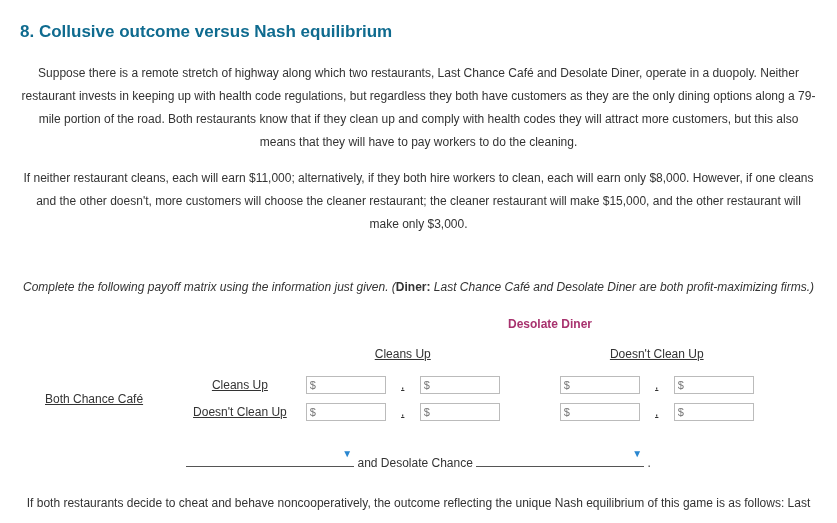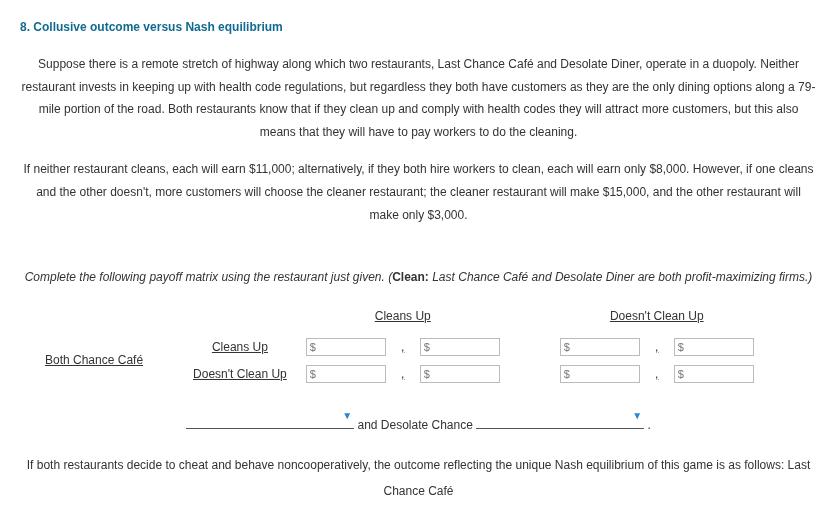--- a/index.html
+++ b/index.html
@@ -8,21 +8,21 @@
     color: #333;
     margin: 0;
     padding: 16px 20px;
     line-height: 1.9;
     width: 837px;
     box-sizing: border-box;
   }
   .heading {
     color: #0f6b8f;
     font-weight: bold;
-    font-size: 12px;
+    font-size: 17px;
     margin-bottom: 14px;
   }
   p { margin: 0 0 14px 0; text-align: center; }
   .instruction {
     font-style: italic;
     font-weight: normal;
     margin-top: 40px;
   }
   .instruction strong { font-style: normal; }
   .matrix-wrap {
@@ -107,24 +107,25 @@
 </head>
 <body>
 
 <div class="heading">8. Collusive outcome versus Nash equilibrium</div>
 
 <p>Suppose there is a remote stretch of highway along which two restaurants, Last Chance Café and Desolate Diner, operate in a duopoly. Neither restaurant invests in keeping up with health code regulations, but regardless they both have customers as they are the only dining options along a 79-mile portion of the road. Both restaurants know that if they clean up and comply with health codes they will attract more customers, but this also means that they will have to pay workers to do the cleaning.</p>
 
 <p>If neither restaurant cleans, each will earn $11,000; alternatively, if they both hire workers to clean, each will earn only $8,000. However, if one cleans and the other doesn't, more customers will choose the cleaner restaurant; the cleaner restaurant will make $15,000, and the other restaurant will make only $3,000.</p>
 
 <p class="instruction">
-  <span>Complete the following payoff matrix using the restaurant just given. (</span><strong>Clean:</strong><span> Last Chance Café and Desolate Diner are both profit-maximizing firms.)</span>
+  <span>Complete the following payoff matrix using the information just given. (</span><strong>Diner:</strong><span> Last Chance Café and Desolate Diner are both profit-maximizing firms.)</span>
 </p>
 
 <div class="matrix-wrap">
+  <div class="col-header">Desolate Diner</div>
   <table class="matrix">
     <tbody>
         <tr>
       <td></td>
       <td></td>
       <td class="col-sub left" colspan="3">Cleans Up</td>
       <td class="cell-spacer"></td>
       <td class="col-sub right" colspan="3">Doesn't Clean Up</td>
     </tr>
     <tr>

